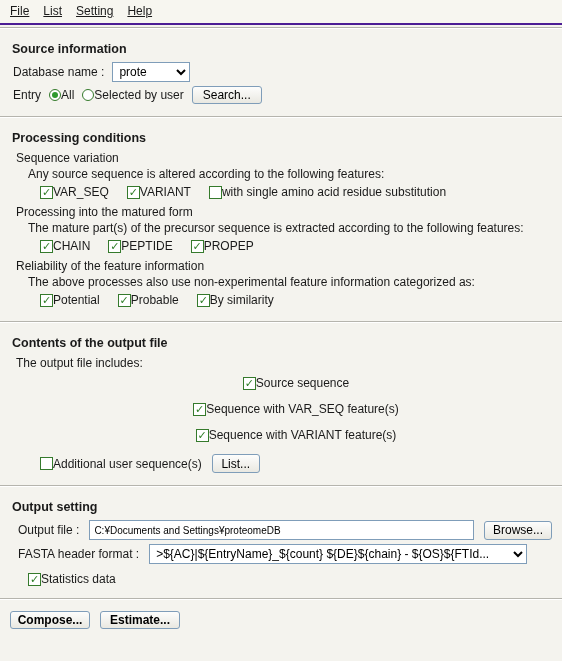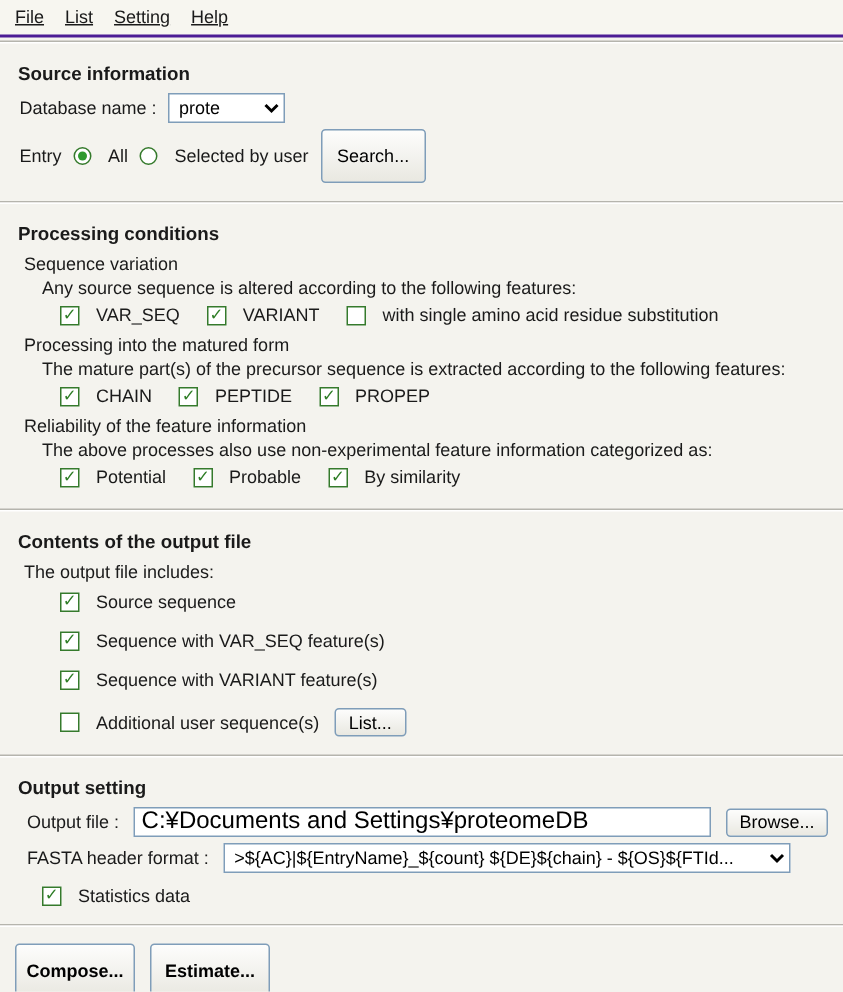--- a/index.html
+++ b/index.html
@@ -40,53 +40,53 @@
   border: 1px solid #7f9db9;
   background: #fff;
   height: 20px;
   padding: 1px 2px;
 }
 .dbsel { width: 78px; }
 .fastasel { width: 378px; }
 
 .btn {
   display: inline-flex; align-items: center; justify-content: center;
-  min-width: 70px; height: 36px;
+  min-width: 70px; height: 18px;
   border: 1px solid #7f9db9;
   background: linear-gradient(#fdfdfc,#e9e8e1);
   font-family: inherit; font-size: 12px;
   padding: 0 0;
   border-radius: 3px;
   cursor: default;
 }
 .btn-small { min-width: 48px; height: 19px; padding: 0 8px; }
 
 label.cb, label.rb {
-  display: inline-flex; align-items: center; gap: 11px;
+  display: inline-flex; align-items: center; gap: 0; justify-content: center;
 }
 .cbox {
   width: 13px; height: 13px;
   border: 1px solid #357a2c;
   background: #fff;
   display: inline-flex; align-items: center; justify-content: center;
   font-size: 11px; line-height: 1; color: #2e7d26;
 }
 .cbox.unchecked { color: transparent; }
 
 .radio {
   width: 12px; height: 12px;
   border: 1px solid #357a2c;
   border-radius: 50%;
   background: #fff;
   display: inline-flex; align-items: center; justify-content: center;
 }
 .radio .dot { width: 6px; height: 6px; border-radius: 50%; background: #2e9a2e; }
 
 input.textfield {
-  font-family: inherit; font-size: 16px;
+  font-family: inherit; font-size: 10px;
   border: 1px solid #7f9db9;
   background: #fff;
   height: 20px; padding: 1px 4px;
 }
 .outfile { flex: 1; }
 
 .footer {
   display: flex; gap: 10px;
   padding: 8px 10px;
 }

